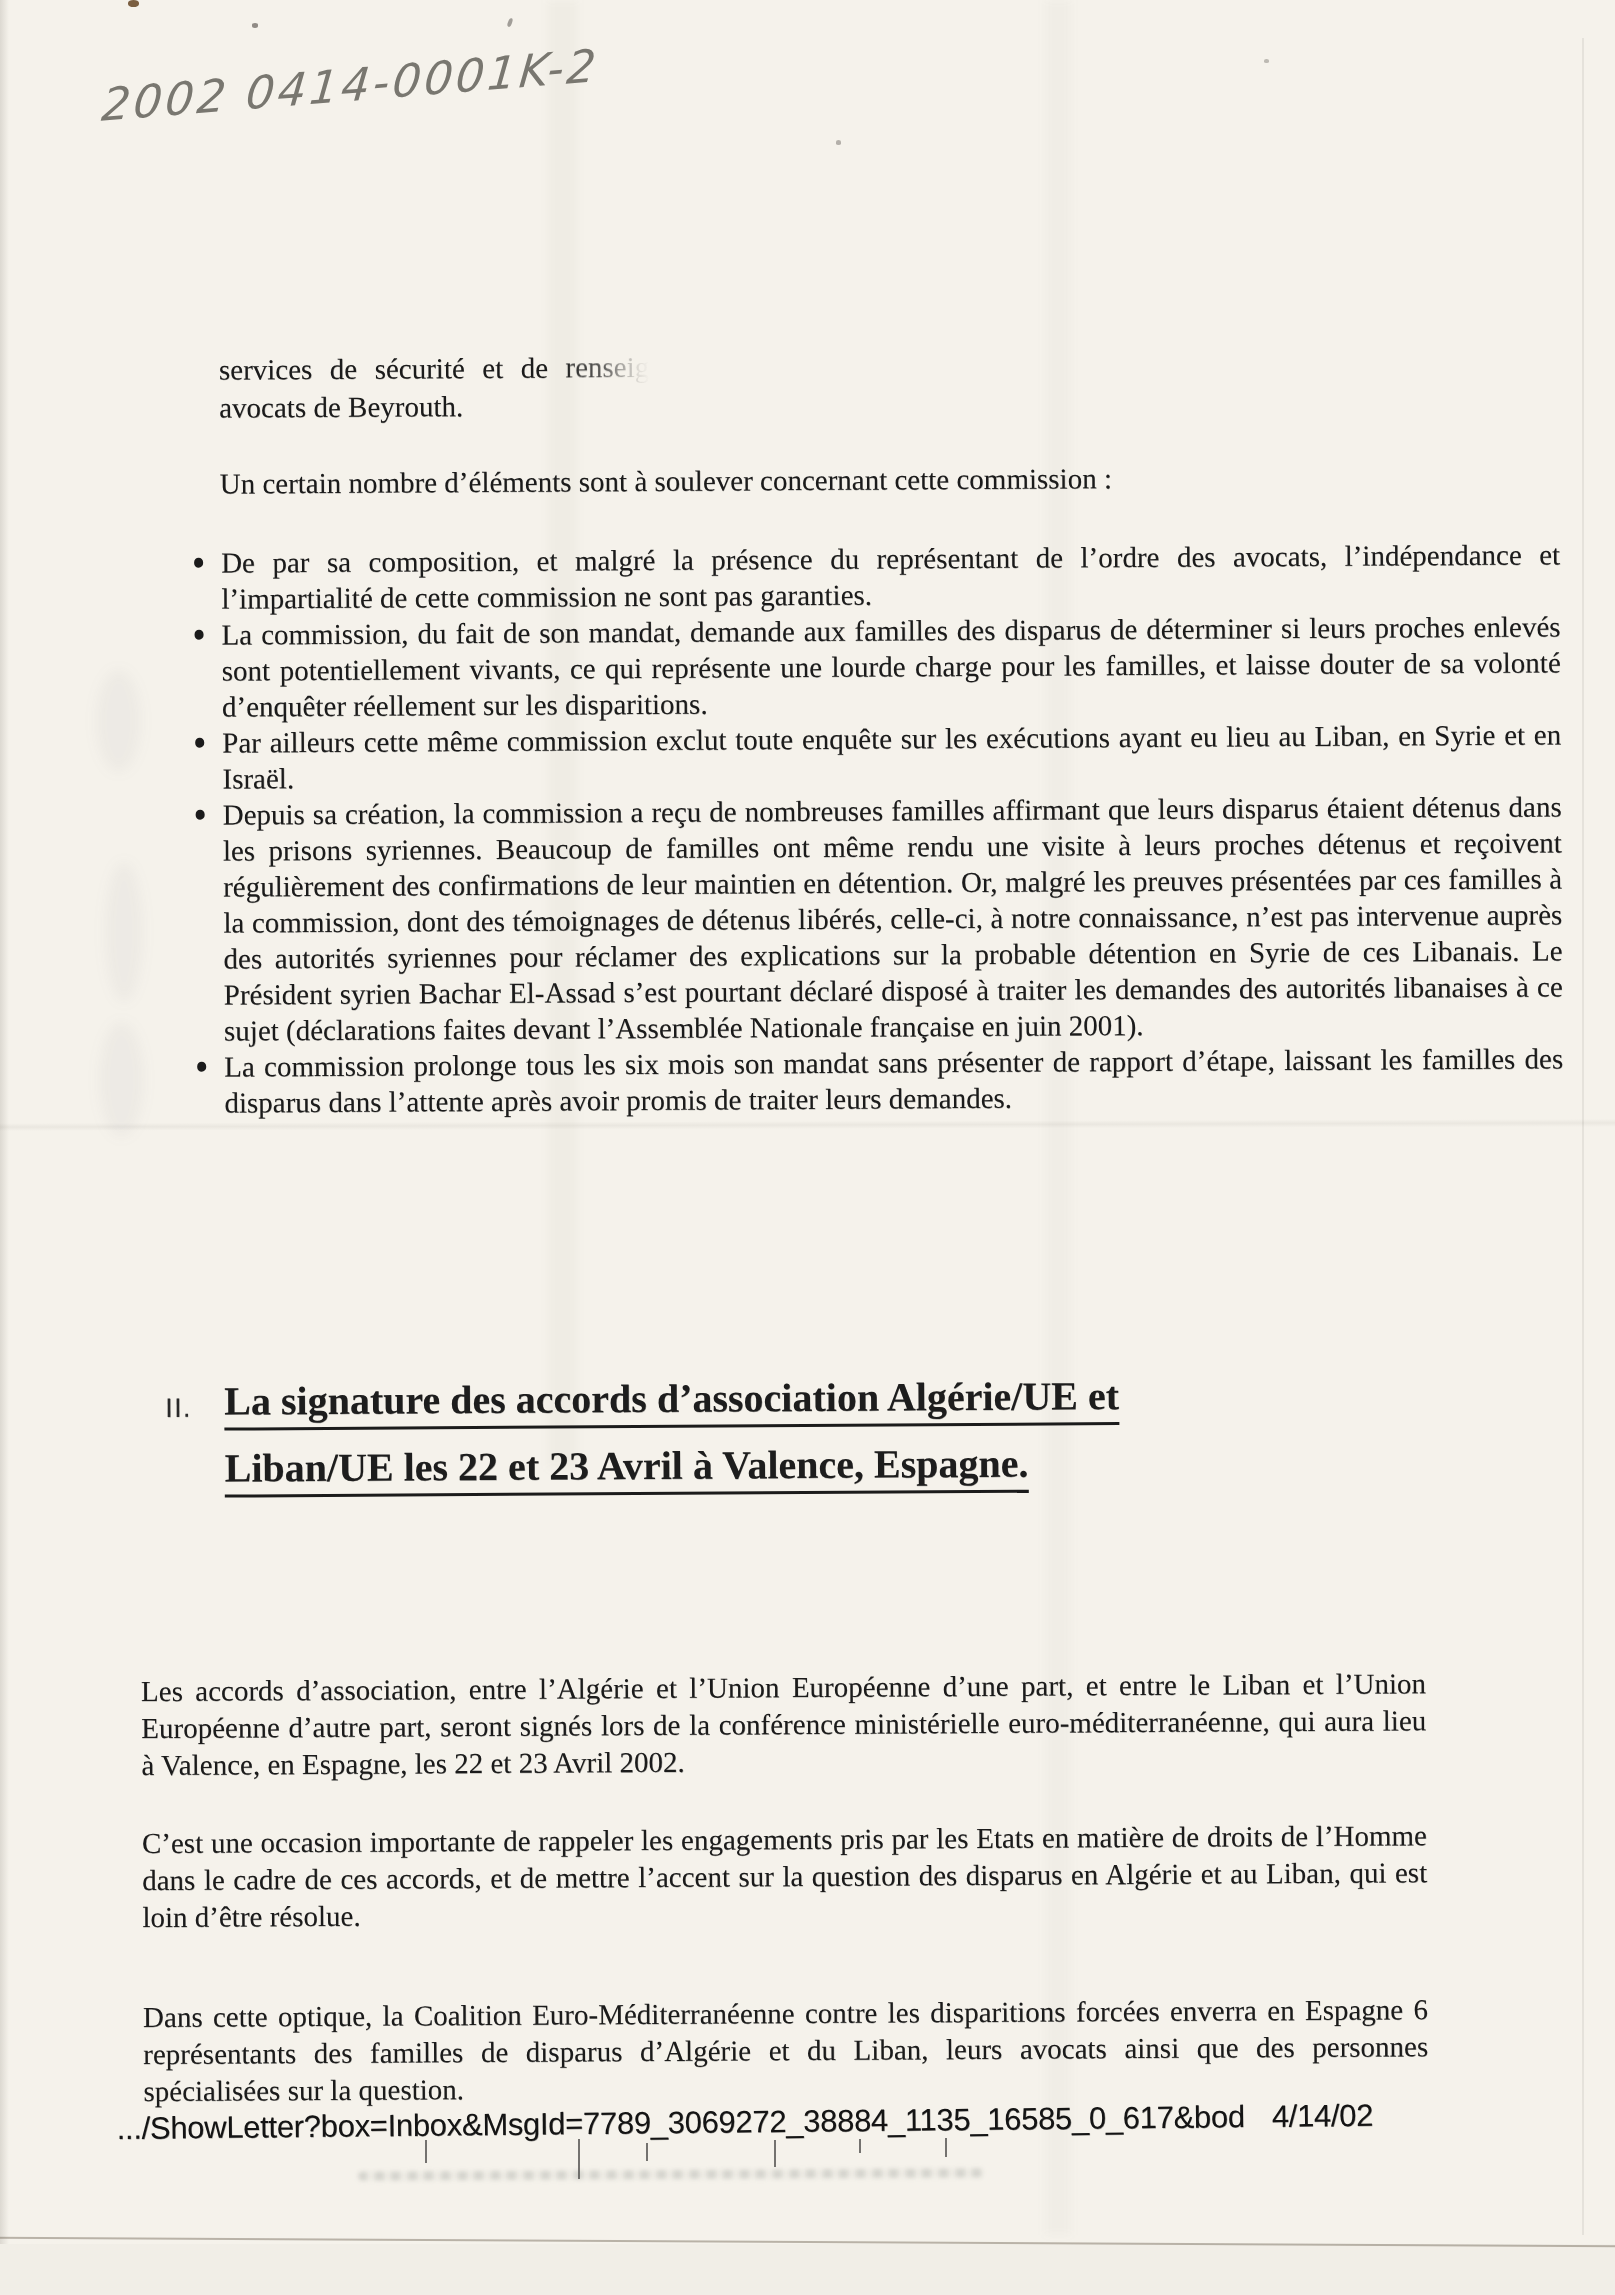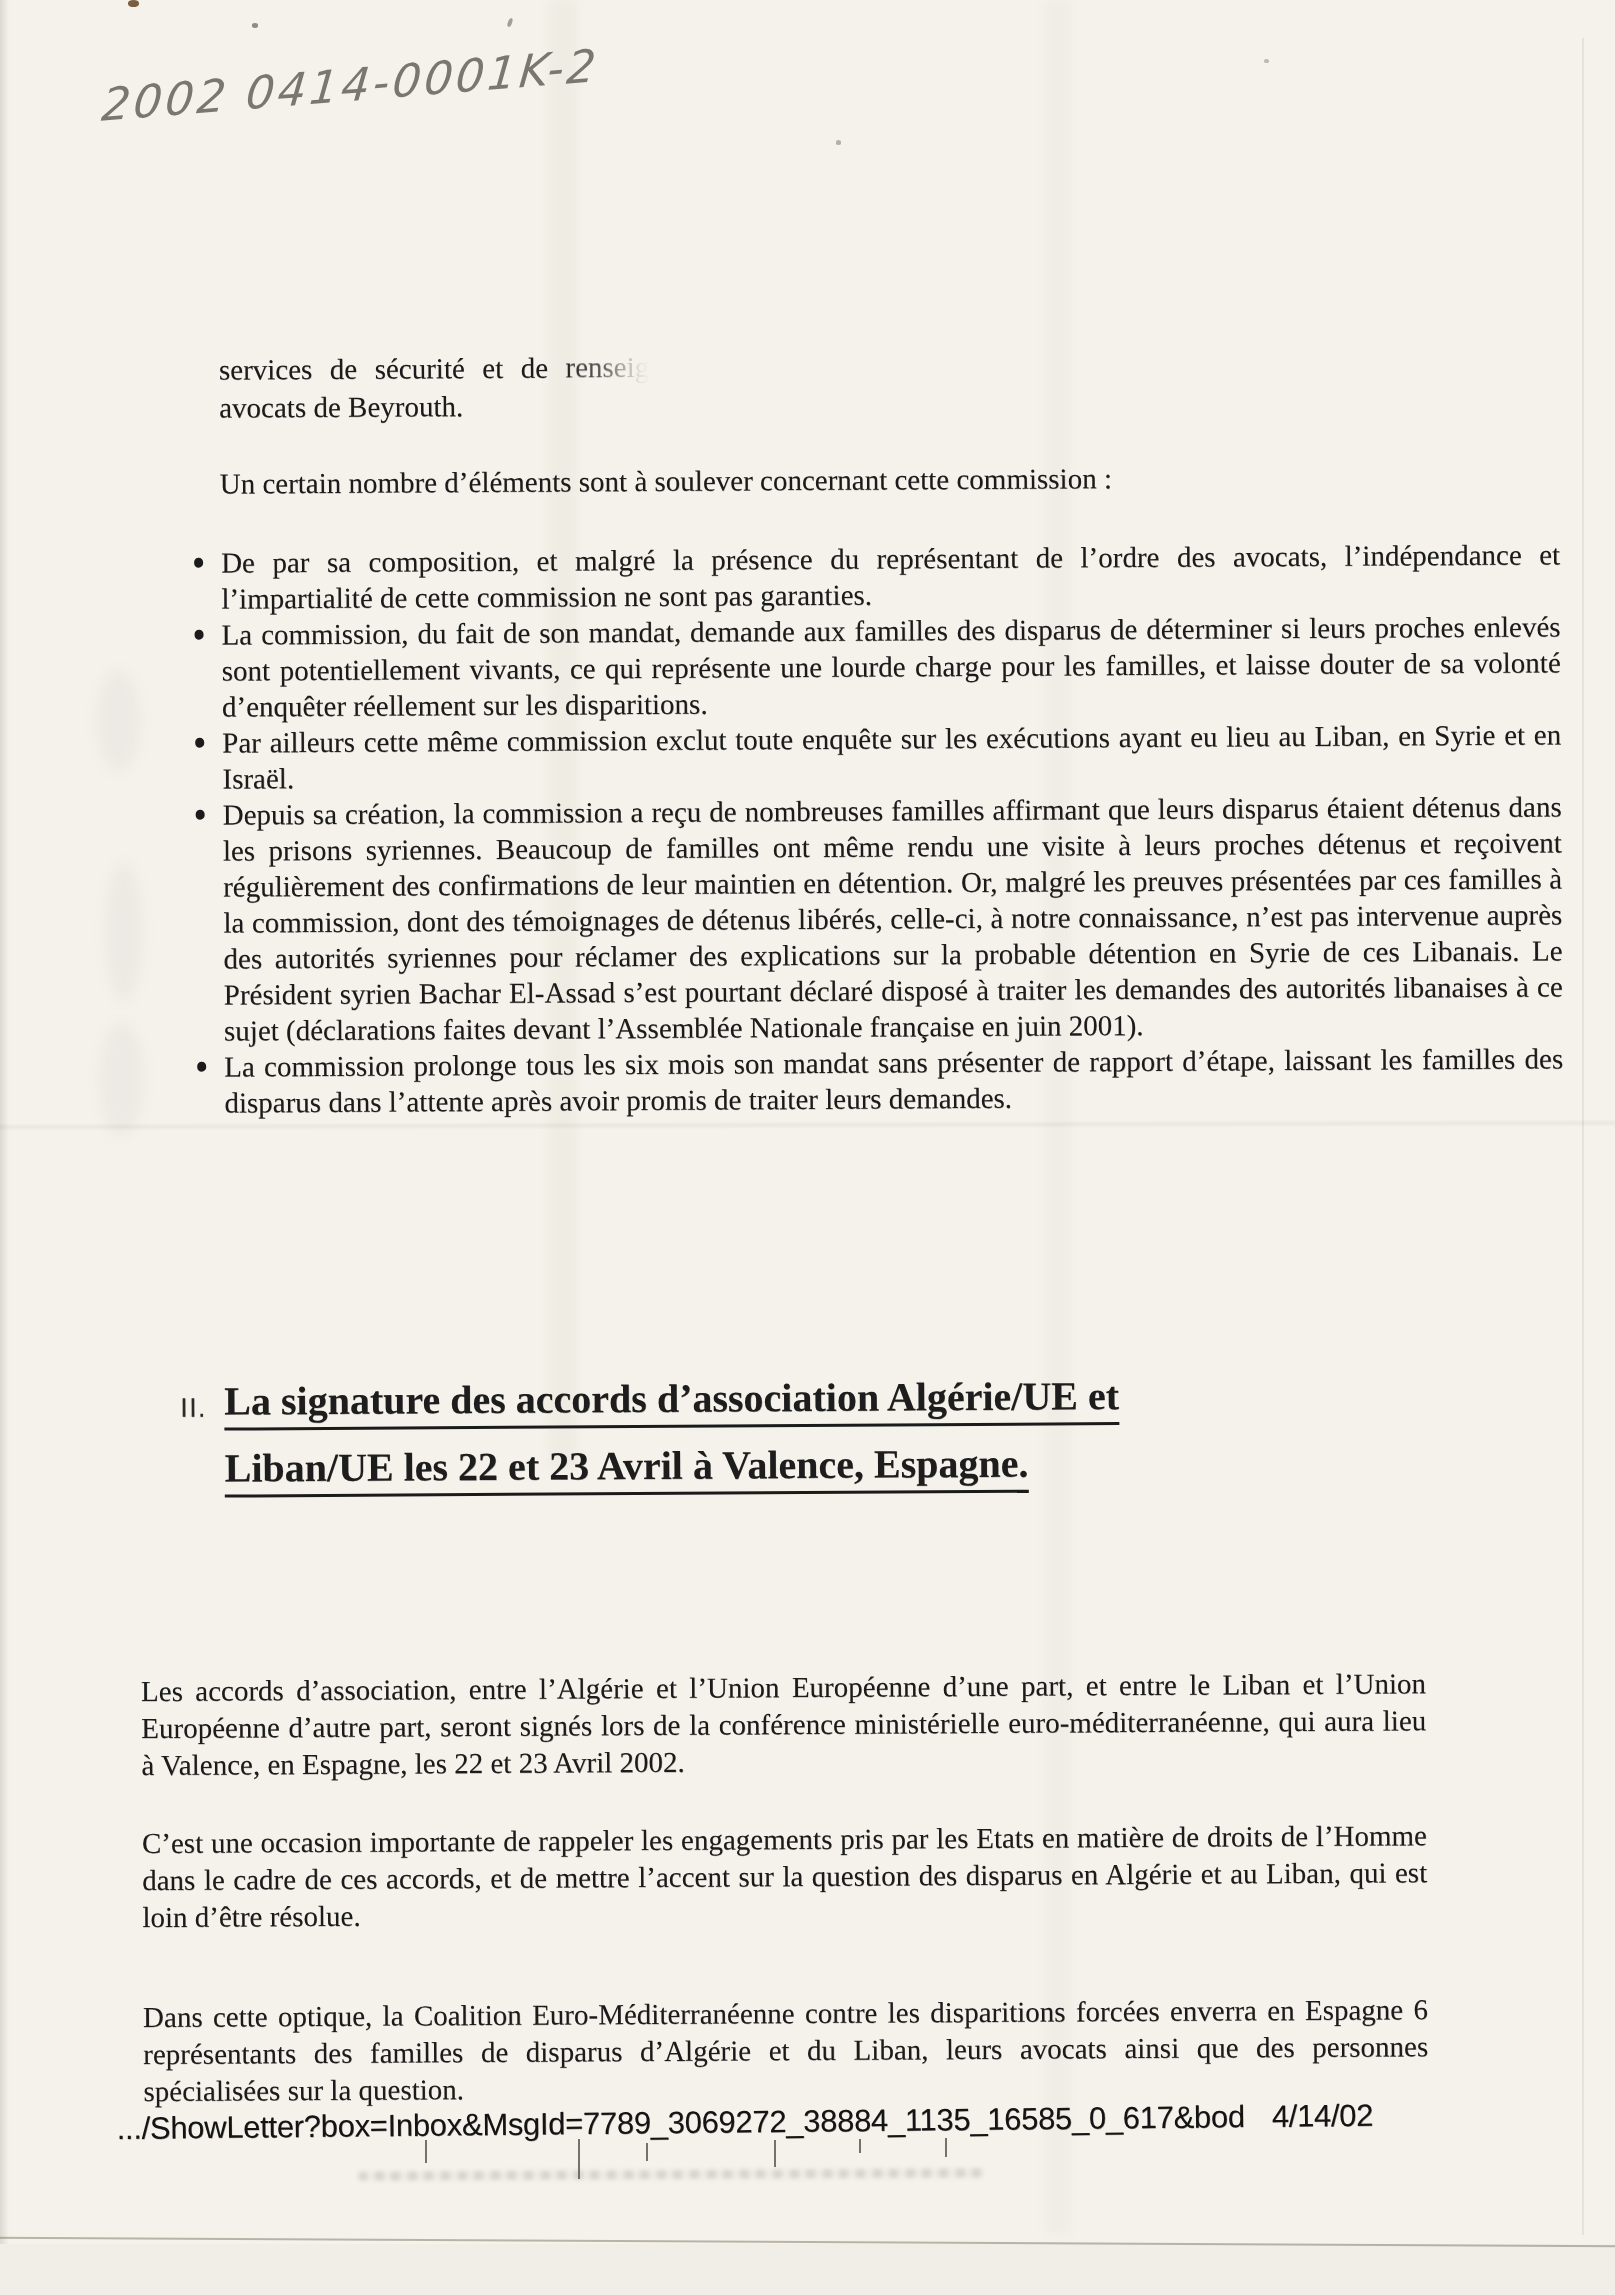--- a/index.html
+++ b/index.html
@@ -25,21 +25,21 @@
   .lead { left:223px; top:462px; white-space:nowrap; }
 
   .bullets { left:195px; top:541px; width:1368px; }
   .bullet-item { position:relative; padding-left:29px; text-align:justify; text-align-last:left; }
   .bullet-item::before {
     content:""; position:absolute; left:1.9px; top:13.4px;
     width:9.6px; height:9.6px; border-radius:50%; background:#1b1b1b;
   }
 
   .section-numeral {
-    left:178px; top:1389px; font-family:"Liberation Sans", sans-serif;
+    left:163px; top:1389px; font-family:"Liberation Sans", sans-serif;
     font-size:27px; color:#2a2a2a; letter-spacing:1.3px;
   }
   .section-title { left:222px; top:1374px; width:1245px; font-weight:bold; font-size:40px; color:#1d1d1d; }
   .h-line { display:inline-block; line-height:46px; padding-bottom:3.2px; border-bottom:3.8px solid #1b1b1b; }
   .h-line2-wrap { margin-top:14px; }
 
   .para { left:137px; width:1285px; font-size:29px; line-height:37px; text-align:justify; text-align-last:left; }
   .para-a { top:1669px; }
   .para-b { top:1821px; }
   .para-c { top:1995px; }

